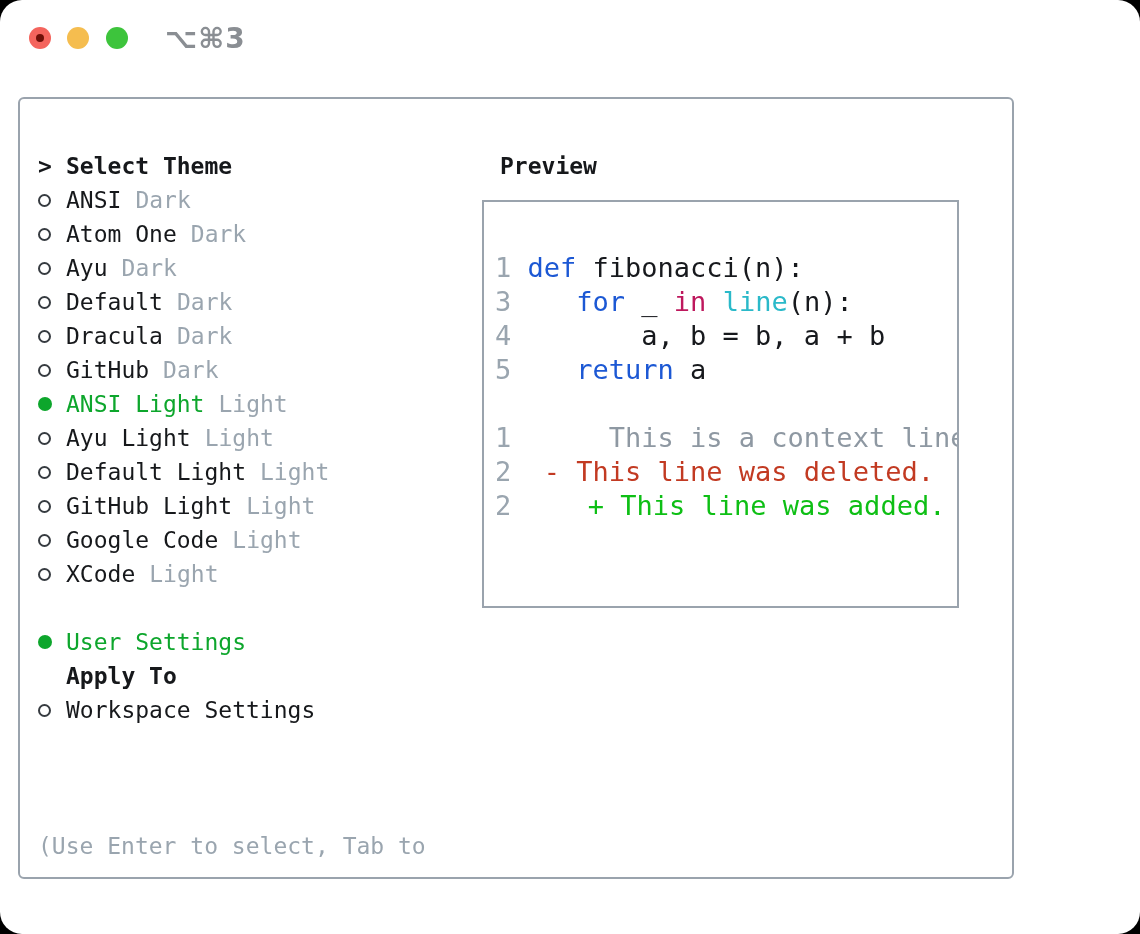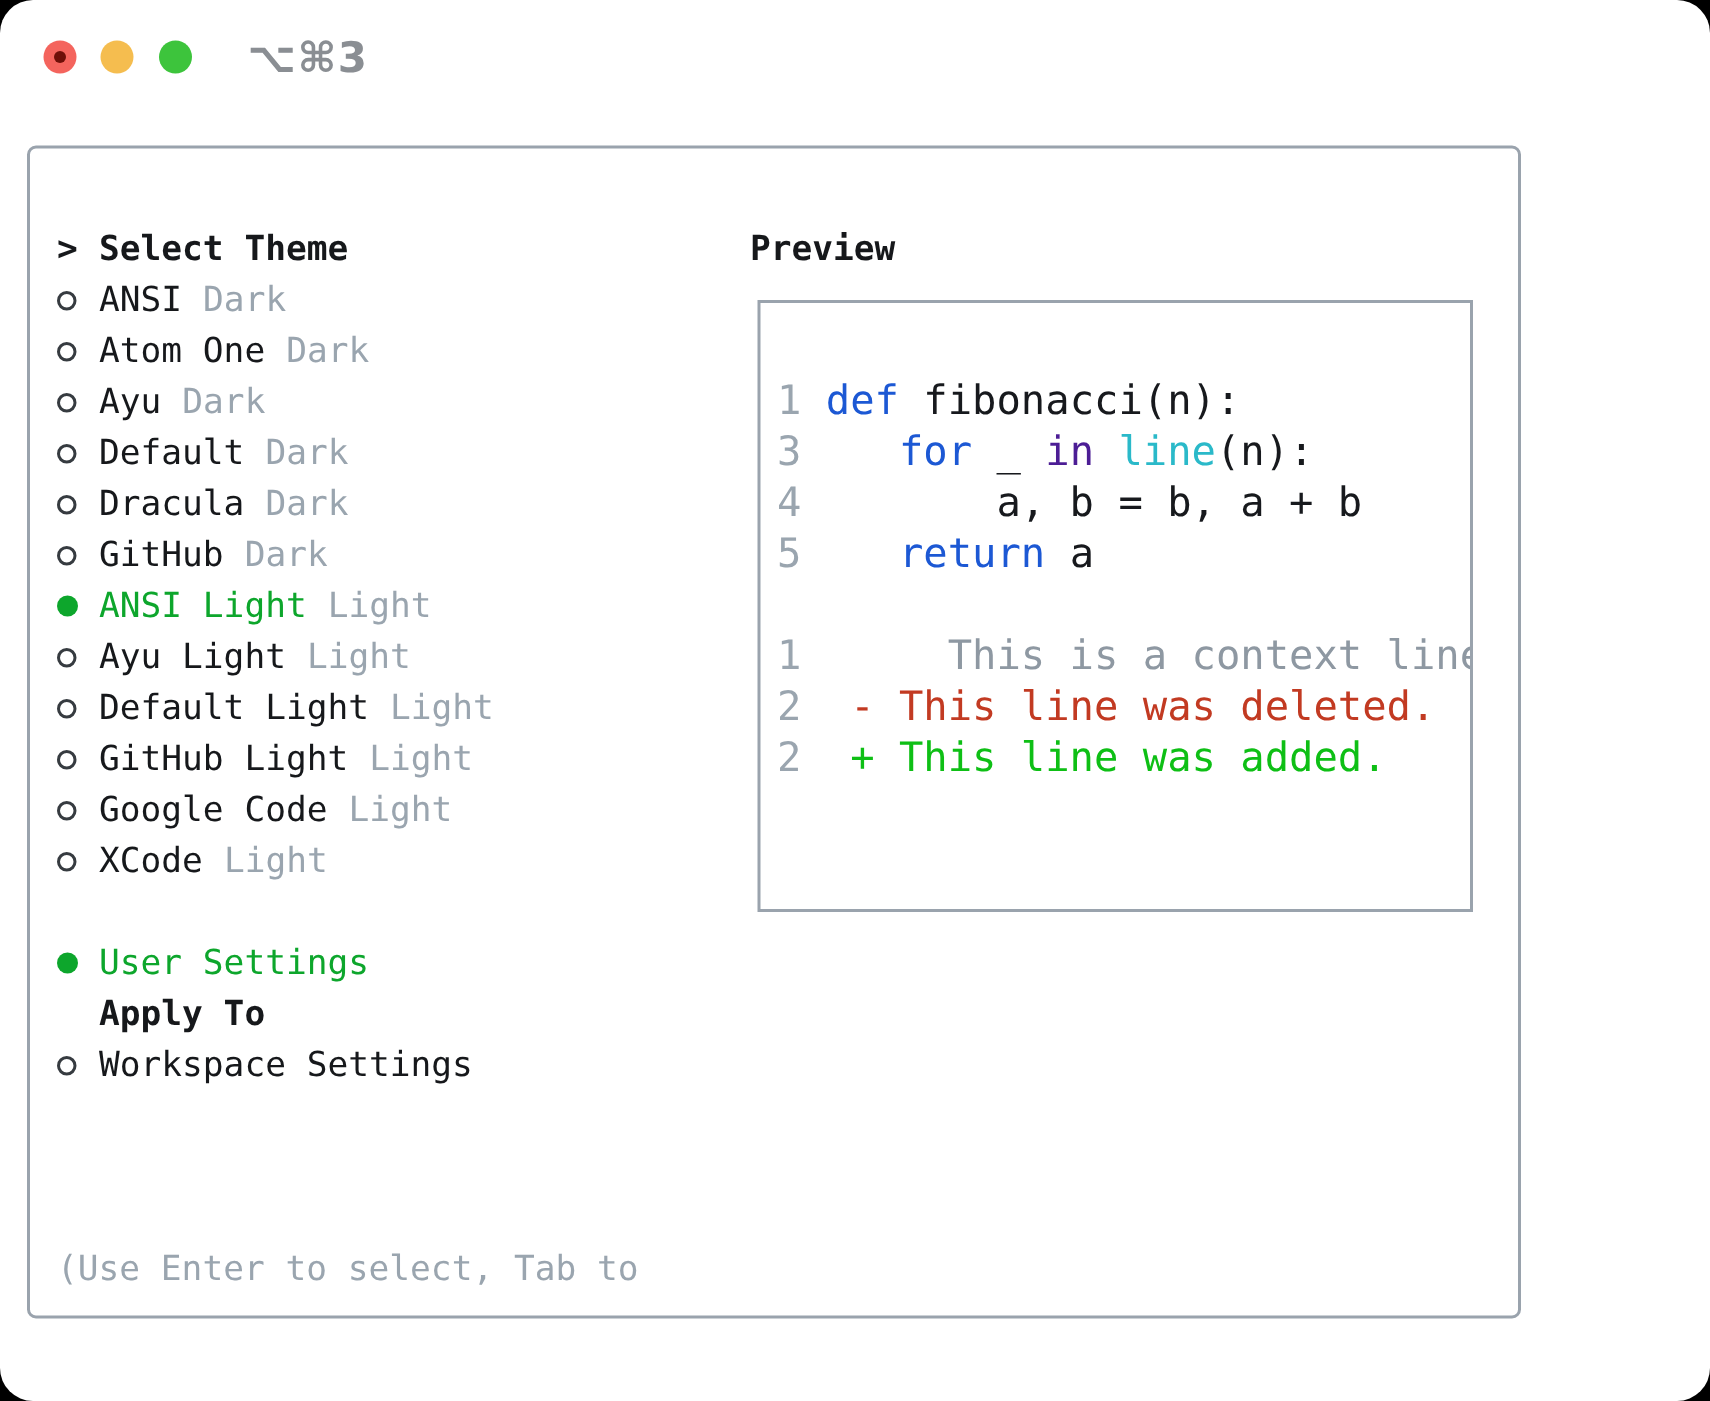--- a/index.html
+++ b/index.html
@@ -39,21 +39,21 @@
   .bullet.sel{width:14px;height:14px;border:none;background:var(--selection-green,#0da62c);}
   .tname.sel{color:var(--selection-green,#0da62c);}
   .tvariant{color:var(--text-muted,#9aa5af);margin-left:14px;text-align:center;}
   .theme-list{position:absolute;left:18px;top:50px;}
   .apply-list{position:absolute;left:18px;top:526px;}
   .help{position:absolute;left:18px;top:662px;font-size:23px;line-height:34px;
     color:var(--text-muted,#9aa5af);white-space:pre;}
   
   .preview-title{position:absolute;left:480px;top:50px;}
   .preview-box{
-    position:absolute;left:485px;top:101px;width:477px;height:408px;
+    position:absolute;left:462px;top:101px;width:477px;height:408px;
     box-sizing:border-box;border:2px solid var(--border,#9aa3ad);background:#fff;
     padding:49px 0 0 11px;overflow:hidden;
   }
   .cl{height:34px;line-height:34px;font-size:27px;white-space:pre;}
 </style>
 </head>
 <body>
 
 <div class="window">
 
@@ -98,23 +98,23 @@
       <div>(Use Enter to select, Tab to</div>
       <div>change focus)</div>
     </div>
 
     <div class="trow preview-title">
       <span class="ttitle">Preview</span>
     </div>
 
     <div class="preview-box" id="code-lines">
         <div class="cl"><span style="color: rgb(154, 165, 175);">1 </span><span style="color: rgb(28, 88, 212);">def</span><span style="color: rgb(23, 25, 29);"> fibonacci(n):</span></div>
-        <div class="cl"><span style="color: rgb(154, 165, 175);">3    </span><span style="color: rgb(28, 88, 212);">for</span><span style="color: rgb(23, 25, 29);"> _ </span><span style="color: #4c1d95;">in</span><span style="color: rgb(23, 25, 29);"> </span><span style="color: rgb(42, 185, 201);">line</span><span style="color: rgb(23, 25, 29);">(n):</span></div>
+        <div class="cl"><span style="color: rgb(154, 165, 175);">3    </span><span style="color: rgb(28, 88, 212);">for</span><span style="color: rgb(23, 25, 29);"> _ </span><span style="color: #be185d;">in</span><span style="color: rgb(23, 25, 29);"> </span><span style="color: rgb(42, 185, 201);">line</span><span style="color: rgb(23, 25, 29);">(n):</span></div>
         <div class="cl"><span style="color: rgb(154, 165, 175);">4        </span><span style="color: rgb(23, 25, 29);">a, b = b, a + b</span></div>
         <div class="cl"><span style="color: rgb(154, 165, 175);">5    </span><span style="color: rgb(28, 88, 212);">return</span><span style="color: rgb(23, 25, 29);"> a</span></div>
         <div class="cl"></div>
         <div class="cl"><span style="color: rgb(154, 165, 175);">1</span><span style="color: rgb(142, 152, 162);">      This is a context line.</span></div>
         <div class="cl"><span style="color: rgb(154, 165, 175);">2  </span><span style="color: rgb(194, 58, 34);">- This line was deleted.</span></div>
-        <div class="cl"><span style="color: rgb(154, 165, 175);">2  </span><span style="color: rgb(14, 191, 21);">+ This line was added.</span></div>
+        <div class="cl"><span style="color: rgb(154, 165, 175);">2  </span><span style="color: rgb(14, 191, 21); margin-left: 44px;">+ This line was added.</span></div>
       </div>
 
   </div>
 </div>
 
 </body></html>

